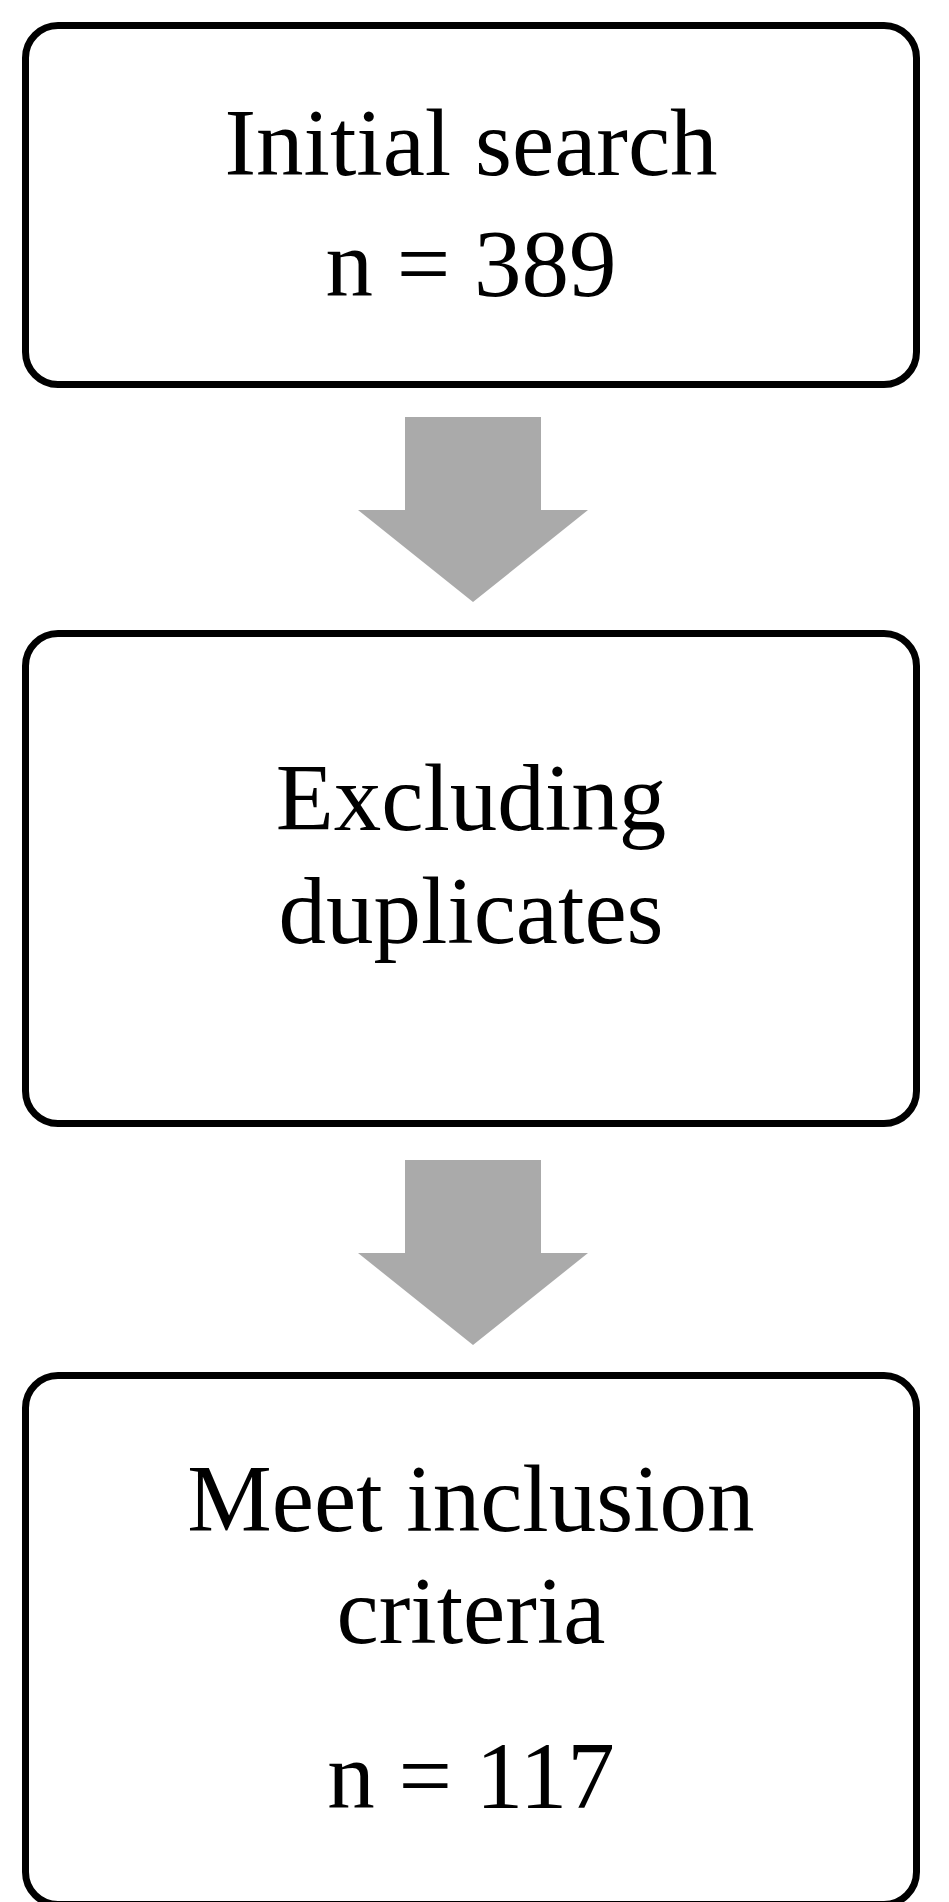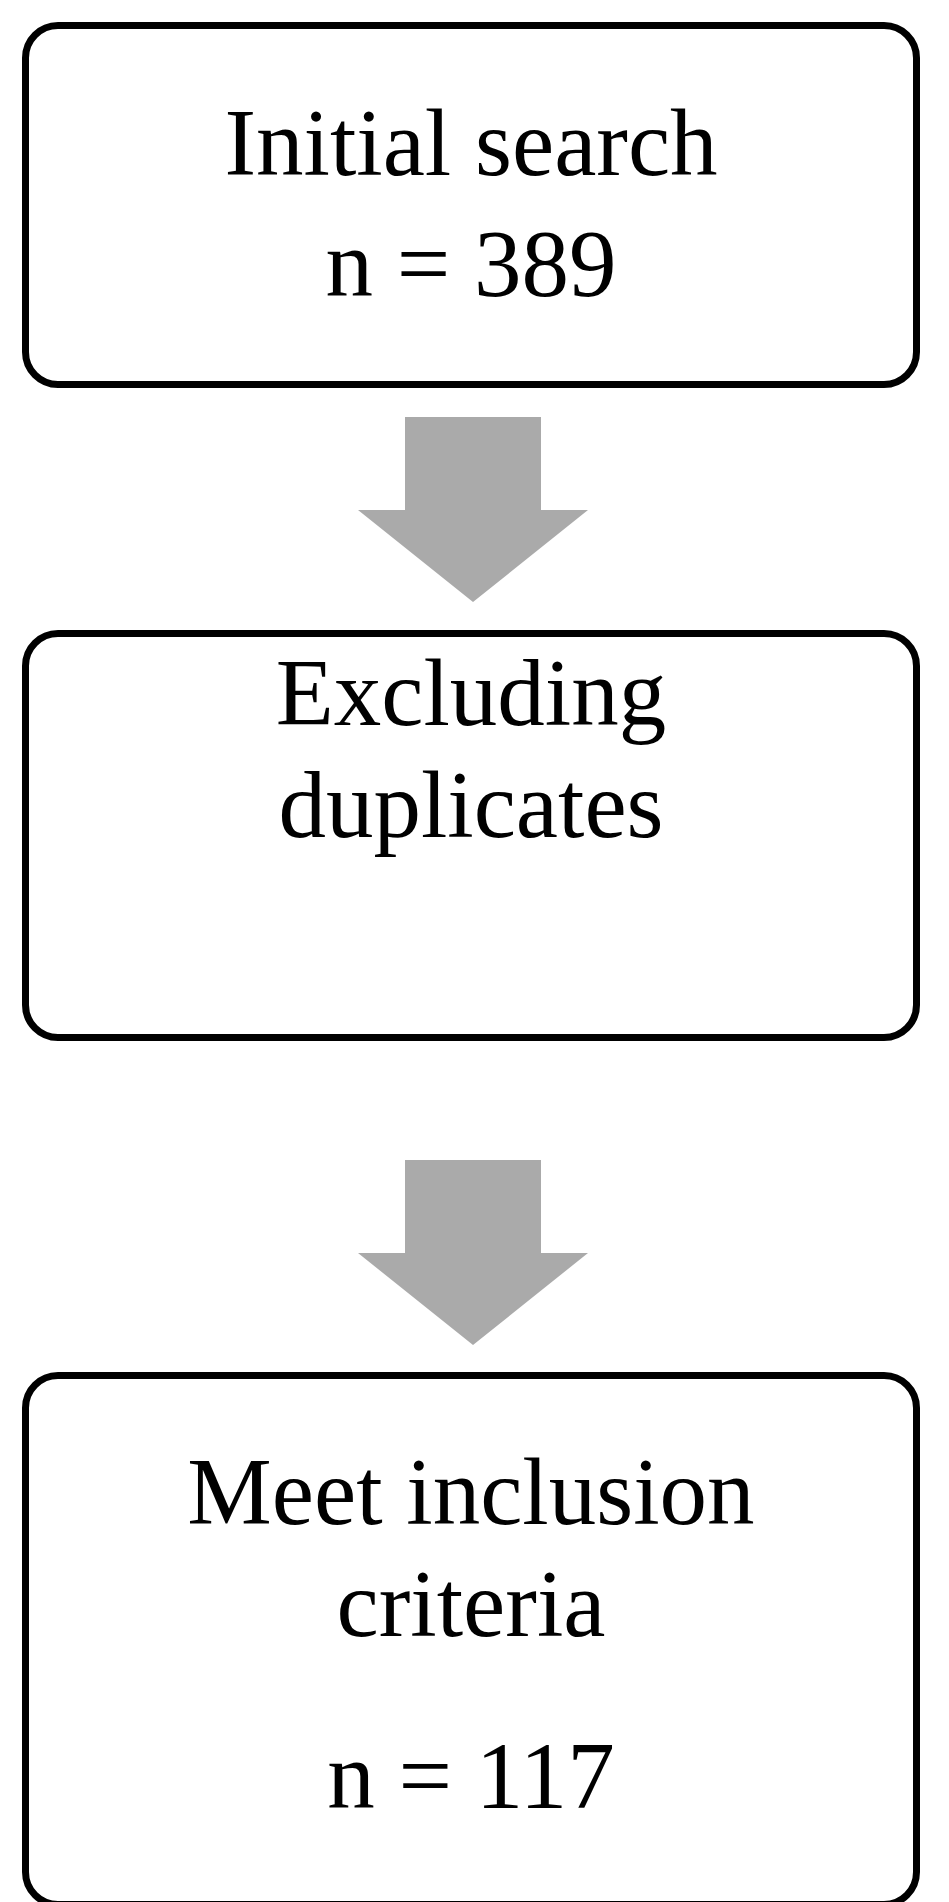--- a/index.html
+++ b/index.html
@@ -60,35 +60,34 @@
     top: 22px;
     height: 366px;
     padding: 0 40px;
   }
   #box-initial-search .label { margin: 0 0 6px 0; }
   #box-initial-search .count { margin: 3px; }
 
   
   #box-excluding-duplicates {
     top: 630px;
-    height: 411px;
+    height: 497px;
     padding: 0 52px;
-    justify-content: space-between;
   }
   #box-excluding-duplicates .label { margin: 0 0 48px 0; }
   #box-excluding-duplicates .count { margin: 0; }
 
   
   #box-meet-inclusion-criteria {
     top: 1372px;
     height: 536px;
     padding: 0 40px;
   }
   #box-meet-inclusion-criteria .label { margin: 0 0 48px 0; }
-  #box-meet-inclusion-criteria .count { margin: 12px; }
+  #box-meet-inclusion-criteria .count { margin: 5px; }
 
   
   .arrow {
     position: absolute;
     left: 355px;
     width: 236px;
   }
   .arrow svg { display: block; width: 100%; height: 100%; }
 
   

